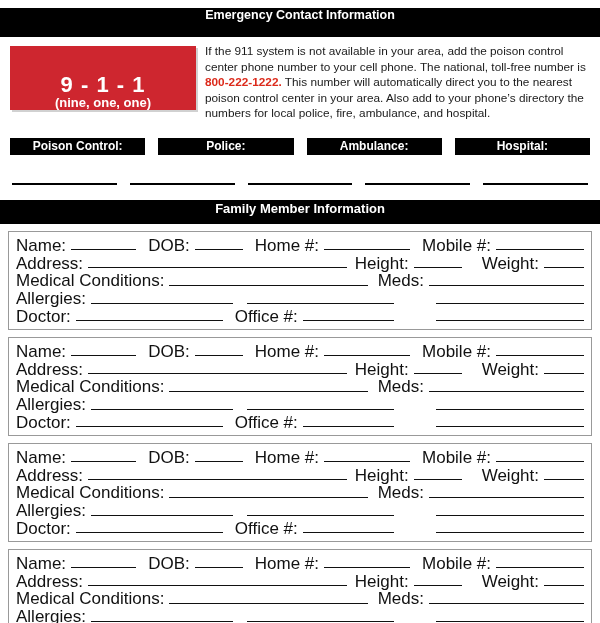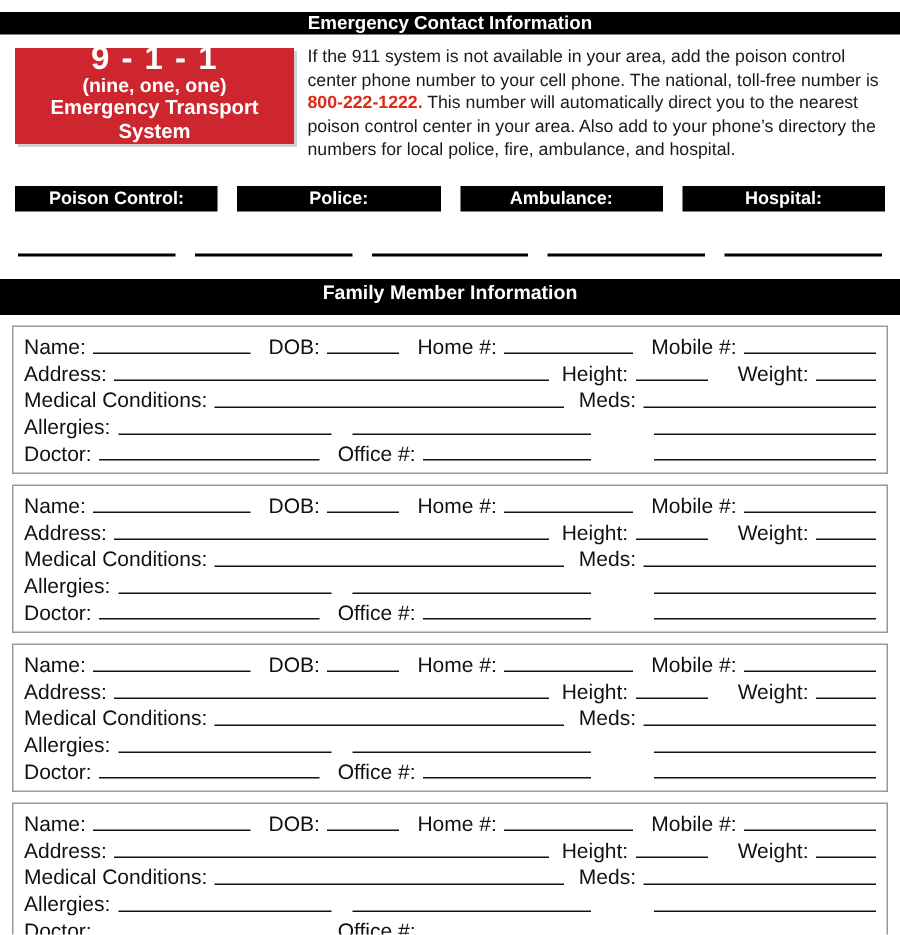--- a/index.html
+++ b/index.html
@@ -7,21 +7,21 @@
     width:600px; height:623px; overflow:hidden;
     background:#fff;
     font-family:"Liberation Sans", sans-serif;
     color:#111;
     position:relative;
   }
   .bar {
     background:#000; color:#fff; font-weight:bold; text-align:center;
     width:600px;
   }
-  .bar1 { margin-top:8px; height:15px; line-height:15px; font-size:12.5px; }
+  .bar1 { margin-top:8px; height:29px; line-height:15px; font-size:12.5px; }
   .bar2 { margin-top:15px; height:24px; line-height:18px; font-size:13px; }
 
   .intro { display:flex; margin:9px 10px 0 10px; }
   .red-box {
     flex:none; width:186px; height:64px;
     background:var(--accent-red,#ce262f); color:#fff; text-align:center;
     display:flex; flex-direction:column; justify-content:flex-end;
     box-shadow:2px 2px 0 rgba(0,0,0,0.18);
   }
   .red-box .r1 { font-size:22px; font-weight:bold; line-height:23px; letter-spacing:1px; }
@@ -42,38 +42,37 @@
   }
   .contact-lines { display:flex; gap:13px; margin:27px 12px 0 12px; }
   .cline { flex:1; border-bottom:2px solid #000; height:1px; }
 
   #members { margin:0 8px; }
   .member {
     border:1px solid #999; background:#fff;
     margin-top:7px; padding:3px 7px 5px 7px;
   }
   .mrow { display:flex; align-items:flex-end; height:17.8px; }
-  .lbl { font-size:14px; line-height:15px; color:#111; white-space:nowrap; flex:none; }
+  .lbl { font-size:17px; line-height:15px; color:#111; white-space:nowrap; flex:none; }
   .ul { border-bottom:1.4px solid #111; height:1px; margin:0 0 2.5px 5px; flex:none; }
   .ulflex { flex:1 1 auto; }
   .w40{width:40px} .w48{width:48px} .w86{width:86px} .w88{width:88px}
   .w142{width:142px} .w147{width:147px} .w148{width:148px} .w155{width:155px}
   .ml8{margin-left:8px} .ml10{margin-left:10px} .ml12{margin-left:12px}
   .ml14{margin-left:14px} .ml20{margin-left:20px} .ml42{margin-left:42px}
 </style>
 </head>
 <body>
 
 <div class="bar bar1">Emergency Contact Information</div>
 
 <div class="intro">
   <div class="red-box">
     <div class="r1">9 - 1 - 1</div>
     <div class="r2">(nine, one, one)</div>
-    <div class="r3">Emergency Transport System</div>
   </div>
   <p class="intro-text"><span>If the 911 system is not available in your area, add the poison control center phone number to your cell phone. The national, toll-free number is </span><span class="phone">800-222-1222.</span><span> This number will automatically direct you to the nearest poison control center in your area. Also add to your phone’s directory the numbers for local police, fire, ambulance, and hospital.</span></p>
 </div>
 
 <div class="contacts">
   <div class="cbox">Poison Control:</div>
   <div class="cbox">Police:</div>
   <div class="cbox">Ambulance:</div>
   <div class="cbox">Hospital:</div>
 </div>

